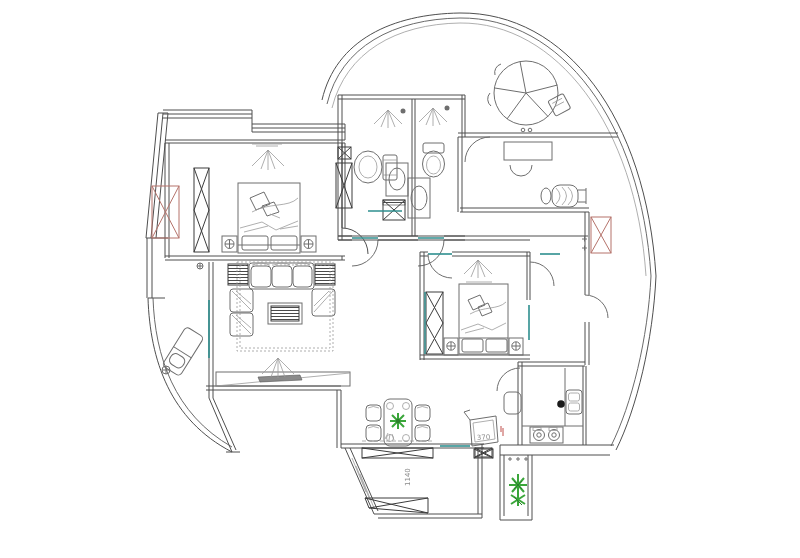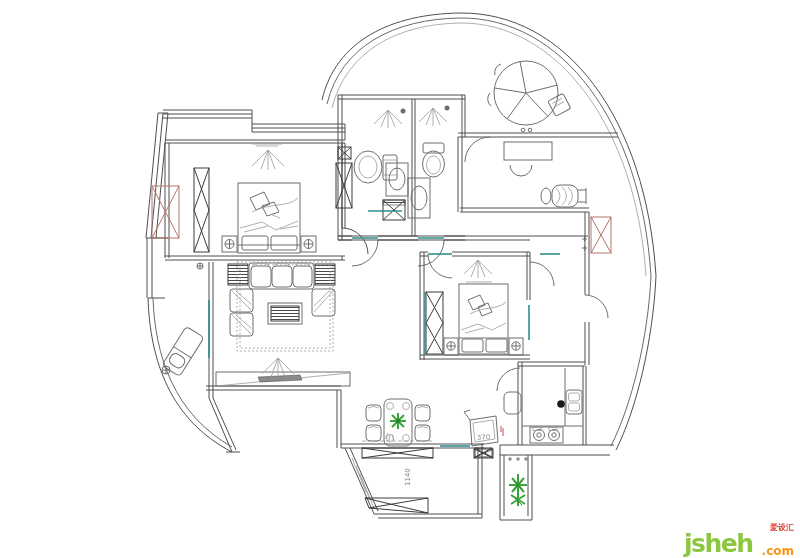--- a/index.html
+++ b/index.html
@@ -349,18 +349,13 @@
   <g>
     <path class="w" d="M500,455 V520 M532,455 V520 M500,520 H532 M504,455 V516 M528,455 V516"></path>
     <path class="f" d="M508,459 h4 M510,457 v4 M516,459 h4 M518,457 v4 M524,459 h4 M526,457 v4"></path>
     <g>
       <path d="M512,478 l12,14 M524,478 l-12,14 M518,474 v20 M509,485 h18 M511,495 l14,9 M525,495 l-14,9 M518,492 v14" stroke="#3aa63a" stroke-width="2" fill="none"></path>
       <path d="M514,481 l8,8 M522,481 l-8,8 M514,497 l8,8" stroke="#2d7f2d" stroke-width="1" fill="none"></path>
     </g>
   </g>
 </svg>
 
-<div class="watermark">
-  <span class="wm-brand" style="color:#8dc63f;">jsheh</span>
-  <span class="wm-badge" style="color:#e03c31;">爱设汇</span>
-  <span class="wm-tld" style="color:#f7941d;">.com</span>
 </div>
-</div>
 
 </body></html>

